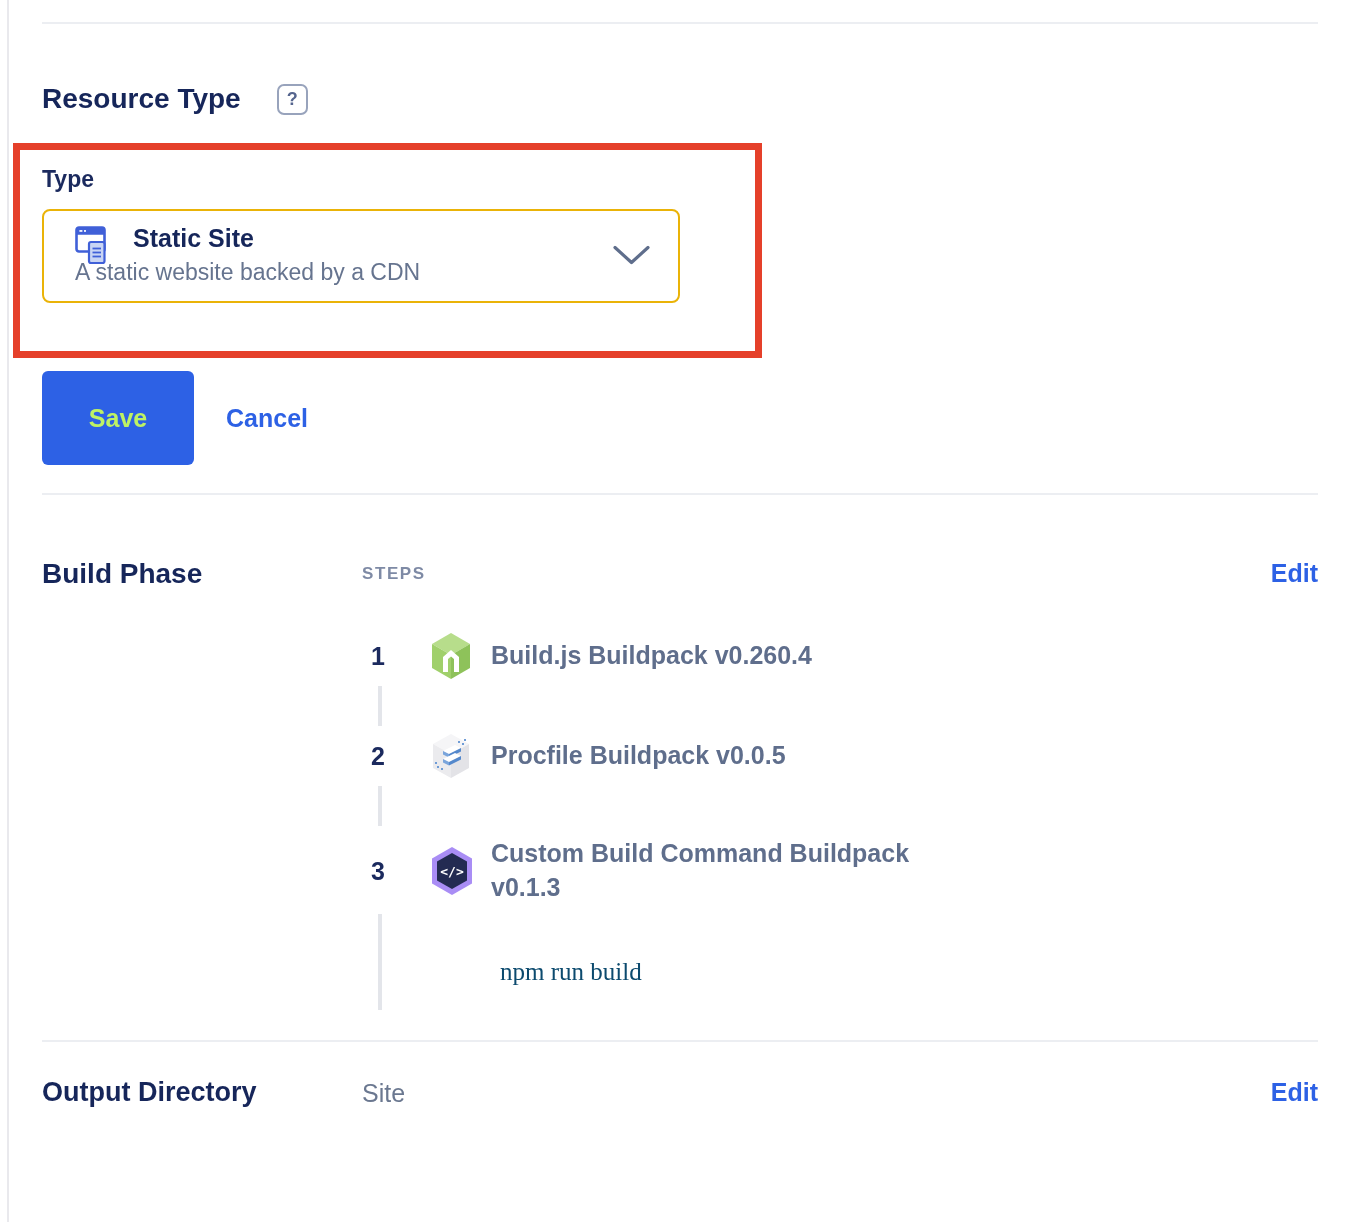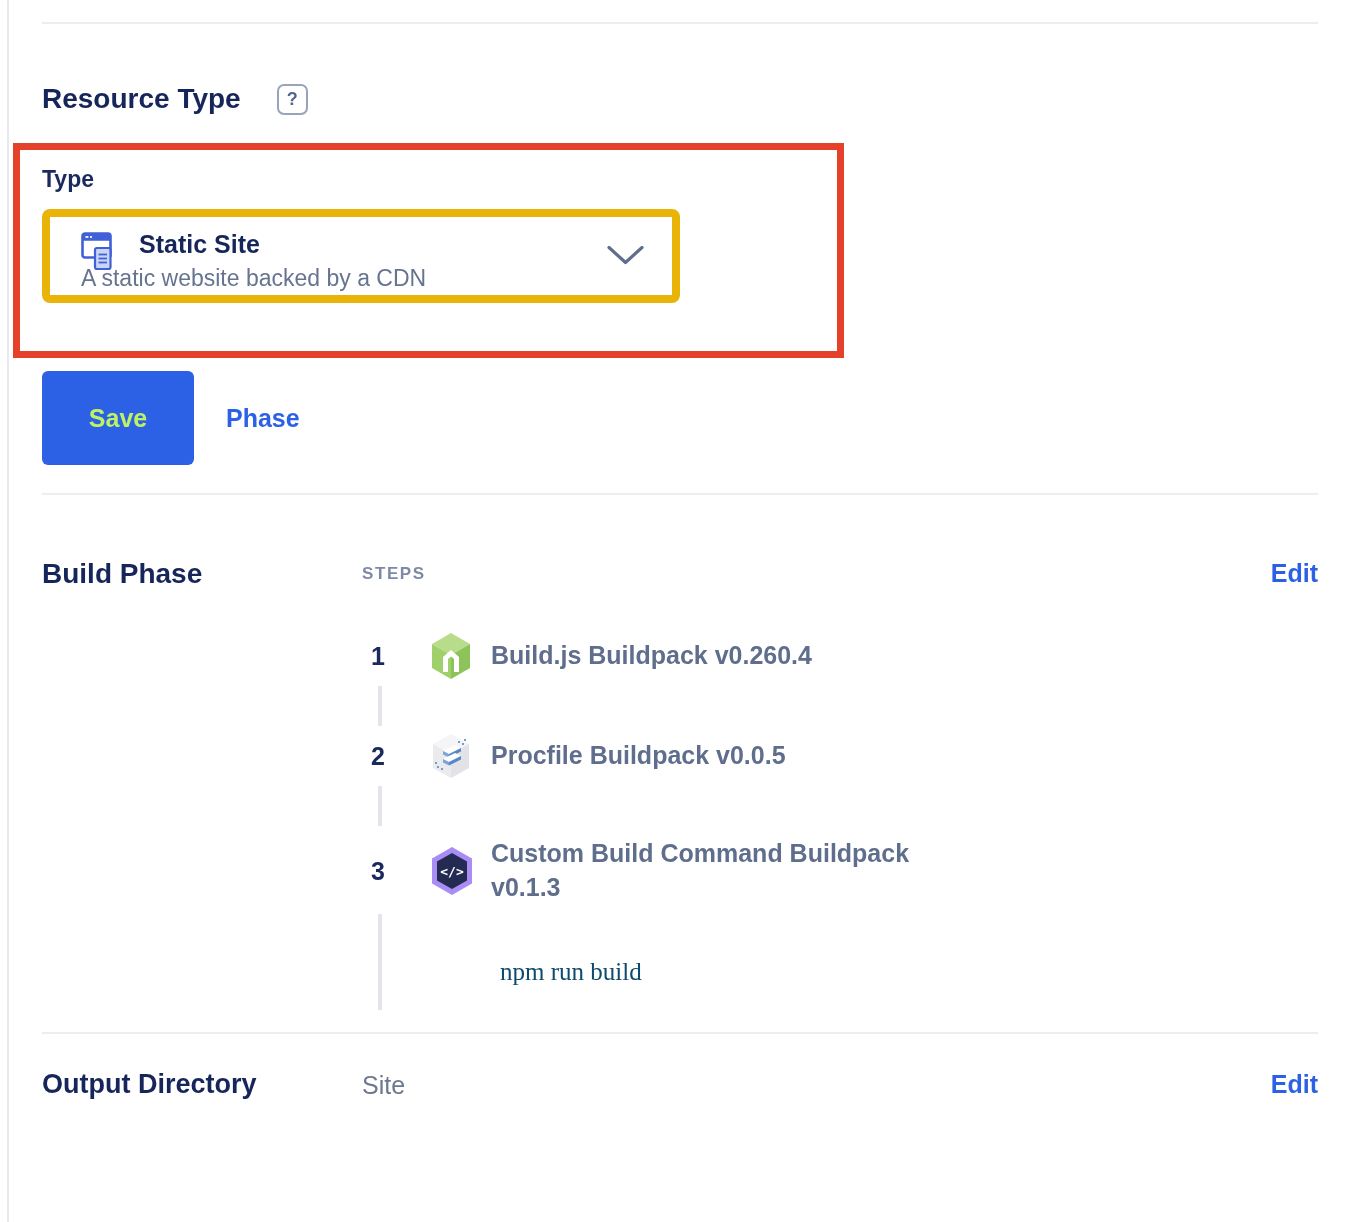--- a/index.html
+++ b/index.html
@@ -31,32 +31,32 @@
   .help-badge {
     width:31px; height:31px;
     border:2px solid #98a3bc; border-radius:7px;
     display:flex; align-items:center; justify-content:center;
     font-size:18px; font-weight:700; color:#55658e;
     cursor:pointer; background:#fff;
   }
 
   .highlight-box {
     margin:27px 0 0 -29px;
-    width:831px;
+    width:749px;
     border:7px solid #e5402a;
     padding:16px 0 48px 22px;
     background:transparent;
   }
   .field-label {
     font-size:23px; font-weight:700; color:#1b2a5e;
     line-height:26px; margin-bottom:17px;
   }
   .dropdown {
     width:638px; height:94px;
-    border:8px solid #eab308; border-radius:8px;
+    border:2px solid #eab308; border-radius:8px;
     background:#fff; position:relative; cursor:pointer;
   }
   .dd-text { padding:12px 0 0 31px; }
   .dd-icon { position:absolute; left:31px; top:15px; }
   .dd-title {
     margin-left:58px; font-size:25px; font-weight:700; color:#16265a;
     line-height:30px;
   }
   .dd-sub {
     font-size:23px; color:#66748f; margin-top:6px; line-height:26px;
@@ -107,21 +107,21 @@
   }
   .connector { width:4px; height:40px; background:#e3e5ea; margin:6px 0 6px 16px; }
   .step-tall { min-height:78px; }
   .cmd-block { position:relative; height:102px; margin-top:4px; }
   .cmd-line { position:absolute; left:16px; top:0; width:4px; height:96px; background:#e3e5ea; }
   .build-command {
     position:absolute; left:138px; top:44px;
     font-family:Liberation Serif, serif;
     font-size:25px; color:#0c4a6e; white-space:pre;
   }
-  .build-section-pad { padding-bottom:16px; }
+  .build-section-pad { padding-bottom:24px; }
 
   
   .output-grid { padding-top:34px; }
   .output-heading { font-size:27px; font-weight:700; color:#16265a; line-height:32px; }
   .output-value { font-size:25px; color:#6b7890; padding-top:3px; }
 </style>
 </head>
 <body>
 
 <div class="page-left-rule"></div>
@@ -162,21 +162,21 @@
       <span class="dd-chevron">
         <svg width="37" height="21" viewBox="0 0 37 21">
           <path d="M2 2 L18.5 17 L35 2" stroke="#5f6e8c" stroke-width="3.2" fill="none" stroke-linecap="round" stroke-linejoin="round"></path>
         </svg>
       </span>
     </div>
   </div>
 
   <div class="actions-row">
     <button class="save-btn">Save</button>
-    <a class="cancel-link">Phase</a>
+    <a class="cancel-link">Cancel</a>
   </div>
 
   <div class="divider divider-after-actions"></div>
 
   <div class="section-grid build-section-pad">
     <div class="section-heading">Build Phase</div>
 
     <div>
       <div class="col-head-label">STEPS</div>
 

